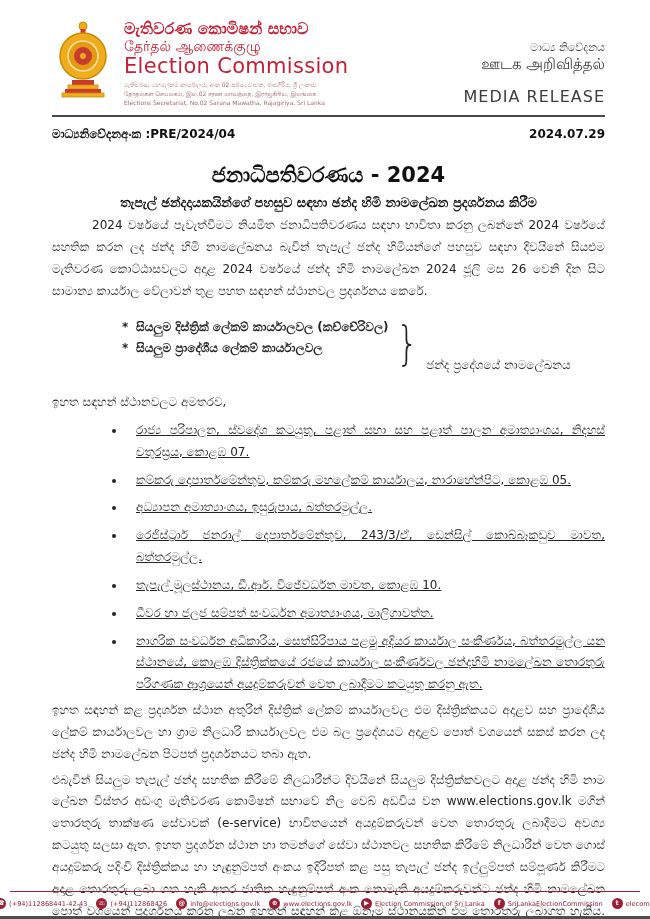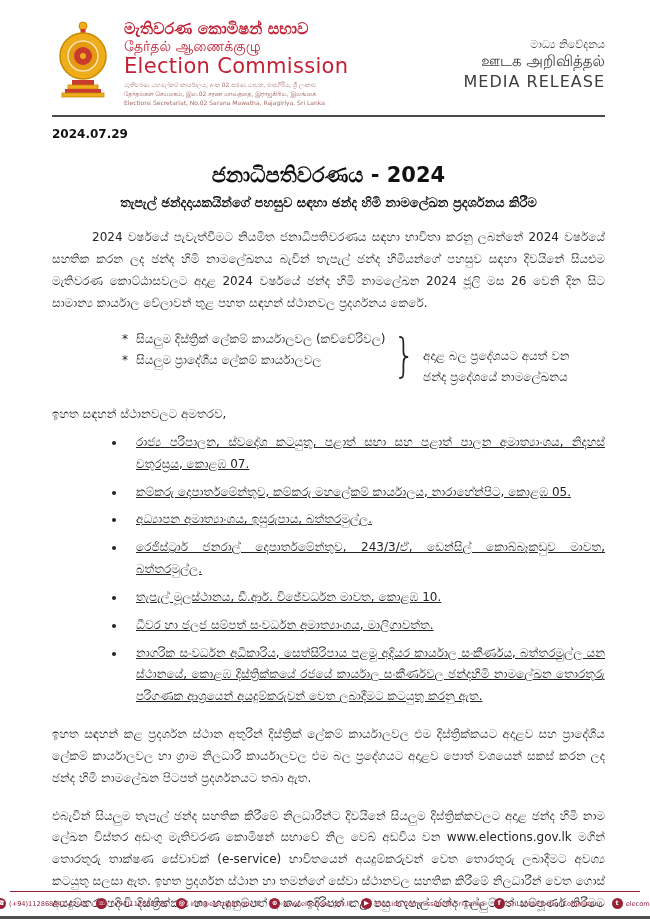--- a/index.html
+++ b/index.html
@@ -8,50 +8,50 @@
     width: 650px; height: 919px;
     background: #ffffff;
     font-family: "DejaVu Sans", "Liberation Sans", sans-serif;
     color: #2b2b2b;
     position: relative;
     overflow: hidden;
   }
   .page { padding: 18px 45px 0 52px; }
 
   
-  .header { display: flex; justify-content: space-between; align-items: flex-start; }
+  .header { display: flex; justify-content: space-between; align-items: flex-end; }
   .brand { display: flex; gap: 10px; align-items: flex-start; }
   .logo { width: 62px; height: 84px; flex: 0 0 auto; }
   .brand-text { padding-top: 2px; }
   .org-si { font-size: 16px; font-weight: bold; color: #C32035; line-height: 1.15; }
   .org-ta { font-size: 14px; color: #C32035; line-height: 1.2; }
   .org-en { font-size: 21px; color: #C32035; line-height: 1.1; letter-spacing: 0.3px; }
   .addr { font-size: 6px; color: #a46a66; line-height: 1.45; margin-top: 3px; }
   .release { text-align: right; color: #3d3d3d; padding-top: 20px; line-height: 1.3; }
   .release .r-si { font-size: 11px; }
   .release .r-ta { font-size: 15px; }
-  .release .r-en { font-size: 16px; letter-spacing: 1px; }
+  .release .r-en { font-size: 16px; letter-spacing: 1px; margin-top: 12px; }
 
   .top-rule { border: none; border-top: 2px solid #4a4a4a; margin: 8px 0 0 0; }
 
   
   .ref-row { display: flex; justify-content: space-between; margin-top: 10px; font-weight: bold; font-size: 12px; color: #111; }
 
   
   .title-block { text-align: center; margin-top: 22px; }
   .title-1 { font-size: 21px; font-weight: bold; color: #111; }
   .title-2 { font-size: 13px; font-weight: bold; color: #111; margin-top: 8px; }
 
   
   .body-text { font-size: 12px; line-height: 1.82; text-align: justify; color: #242424; }
-  .para { margin-top: 16px; }
+  .para { margin-top: 4px; }
   .para.indent { text-indent: 40px; }
 
   .star-block { display: flex; margin: 14px 0 4px 70px; font-size: 12px; line-height: 1.75; color: #242424; }
-  .star-left .star-line { white-space: nowrap; }
+  .star-left .star-line { white-space: nowrap; font-weight: bold; }
   .star-mark { display: inline-block; width: 14px; }
   .brace { font-size: 34px; font-weight: 200; color: #242424; margin: 0 8px;
            align-self: flex-end; transform: scaleY(1.35) translateY(-2px); }
   .star-right { align-self: flex-end; line-height: 1.75; }
 
   .bullet-intro { margin-top: 16px; }
   ul.bullets { margin: 4px 0 0 58px; padding-left: 16px; text-decoration: underline; }
   ul.bullets li { margin-top: 6px; padding-left: 10px; text-align: justify; }
 
   
@@ -98,20 +98,21 @@
     <div class="release">
       <div class="r-si">මාධ්‍ය නිවේදනය</div>
       <div class="r-ta">ஊடக அறிவித்தல்</div>
       <div class="r-en">MEDIA RELEASE</div>
     </div>
   </div>
 
   <hr class="top-rule">
 
   <div class="ref-row">
+    <span>මාධ්‍යනිවේදනඅංක :PRE/2024/04</span>
     <span>2024.07.29</span>
   </div>
 
   <div class="title-block">
     <div class="title-1">ජනාධිපතිවරණය - 2024</div>
     <div class="title-2">තැපැල් ඡන්දදායකයින්ගේ පහසුව සඳහා ඡන්ද හිමි නාමලේඛන ප්‍රදර්ශනය කිරීම</div>
   </div>
 
   <div class="body-text">
 
@@ -121,21 +122,20 @@
       <div class="star-left">
         <div class="star-line">
           <span class="star-mark">*</span><span>සියලුම දිස්ත්‍රික් ලේකම් කාර්යාලවල (කච්චේරිවල)</span>
         </div>
         <div class="star-line">
           <span class="star-mark">*</span><span>සියලුම ප්‍රාදේශීය ලේකම් කාර්යාලවල</span>
         </div>
       </div>
       <div class="brace">}</div>
       <div class="star-right">
-        <div>අදාළ බල ප්‍රදේශයට අයත් වන</div>
         <div>ඡන්ද ප්‍රදේශයේ නාමලේඛනය</div>
       </div>
     </div>
 
     <p class="bullet-intro">ඉහත සඳහන් ස්ථානවලට අමතරව,</p>
 
     <ul class="bullets">
       <li>රාජ්‍ය පරිපාලන, ස්වදේශ කටයුතු, පළාත් සභා සහ පළාත් පාලන අමාත්‍යාංශය, නිදහස් චතුරස්‍රය, කොළඹ 07.</li>
       <li>කම්කරු දෙපාර්තමේන්තුව, කම්කරු මහලේකම් කාර්යාලය, නාරාහේන්පිට, කොළඹ 05.</li>
       <li>අධ්‍යාපන අමාත්‍යාංශය, ඉසුරුපාය, බත්තරමුල්ල.</li>

